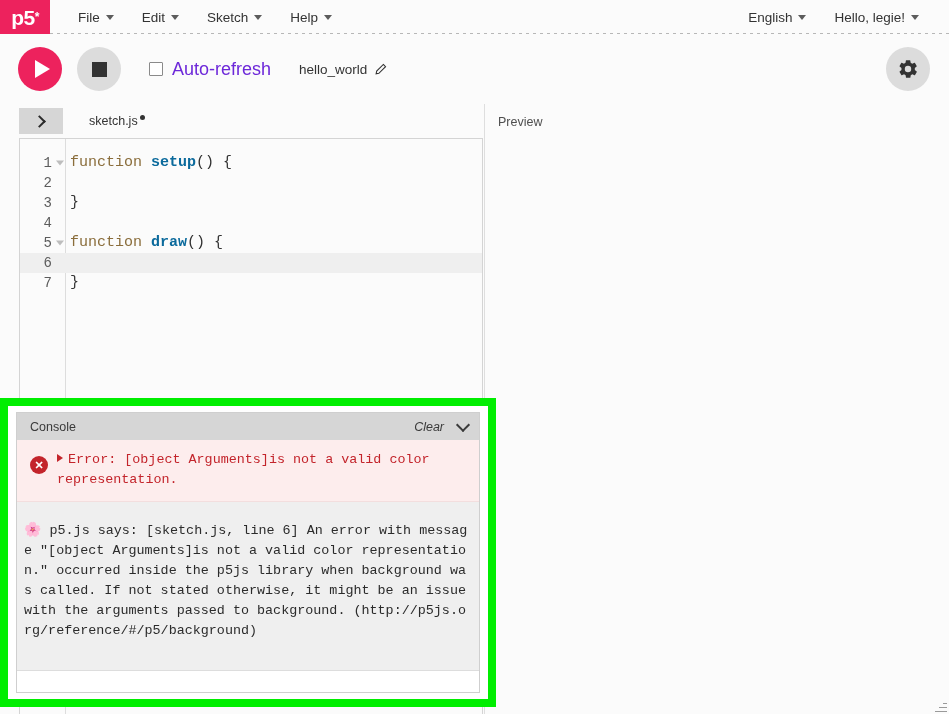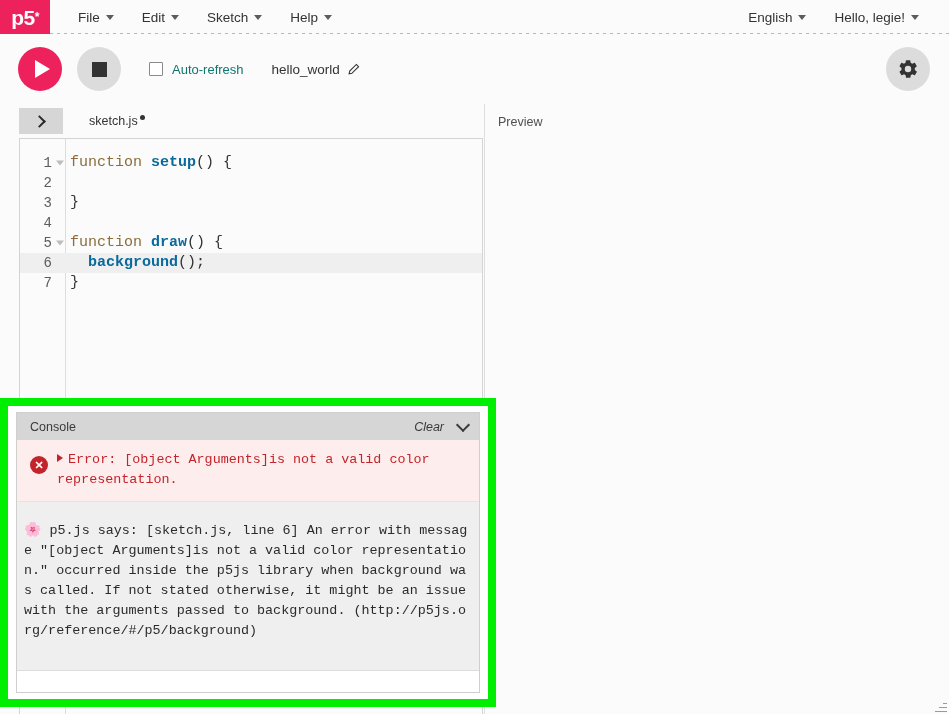--- a/index.html
+++ b/index.html
@@ -111,22 +111,22 @@
     margin-left: 4px;
   }
   .btn-stop { background: #dcdcdc; margin-left: 15px; }
   .sq { width: 15px; height: 15px; background: #333333; }
 
   .autorefresh {
     display: flex;
     align-items: center;
     gap: 9px;
     margin-left: 28px;
-    font-size: 13px;
-    color: #0f766e;
+    font-size: 18px;
+    color: #6d28d9;
     cursor: pointer;
   }
   .checkbox {
     width: 14px; height: 14px;
     border: 1.5px solid #8a8a8a;
     background: #ffffff;
     border-radius: 1px;
   }
   .sketchname {
     display: flex;
@@ -474,21 +474,21 @@
       </div>
 
       <div class="cm">
         <div class="cm-gutter-bg"></div>
         <div class="cm-lines" id="code-lines">
             <div class="cm-line"><div class="cm-num">1<span class="fold"></span></div><div class="cm-code"><span class="tok-kw">function</span><span class="tok-punc"> </span><span class="tok-def">setup</span><span class="tok-punc">() {</span></div></div>
             <div class="cm-line"><div class="cm-num">2</div></div>
             <div class="cm-line"><div class="cm-num">3</div><div class="cm-code"><span class="tok-punc">}</span></div></div>
             <div class="cm-line"><div class="cm-num">4</div><div class="cm-code"><span class="tok-punc"></span></div></div>
             <div class="cm-line"><div class="cm-num">5<span class="fold"></span></div><div class="cm-code"><span class="tok-kw">function</span><span class="tok-punc"> </span><span class="tok-def">draw</span><span class="tok-punc">() {</span></div></div>
-            <div class="cm-line active"><div class="cm-num">6</div><div class="cm-code"><span class="tok-punc">  </span><span class="tok-def">background</span><span class="tok-punc">();</span></div></div>
+            <div class="cm-line active"><div class="cm-num">6</div></div>
             <div class="cm-line"><div class="cm-num">7</div><div class="cm-code"><span class="tok-punc">}</span></div></div>
           </div>
       </div>
     </div>
 
     <div class="preview-pane">
       <div class="pane-label">Preview</div>
     </div>
   </div>
 

